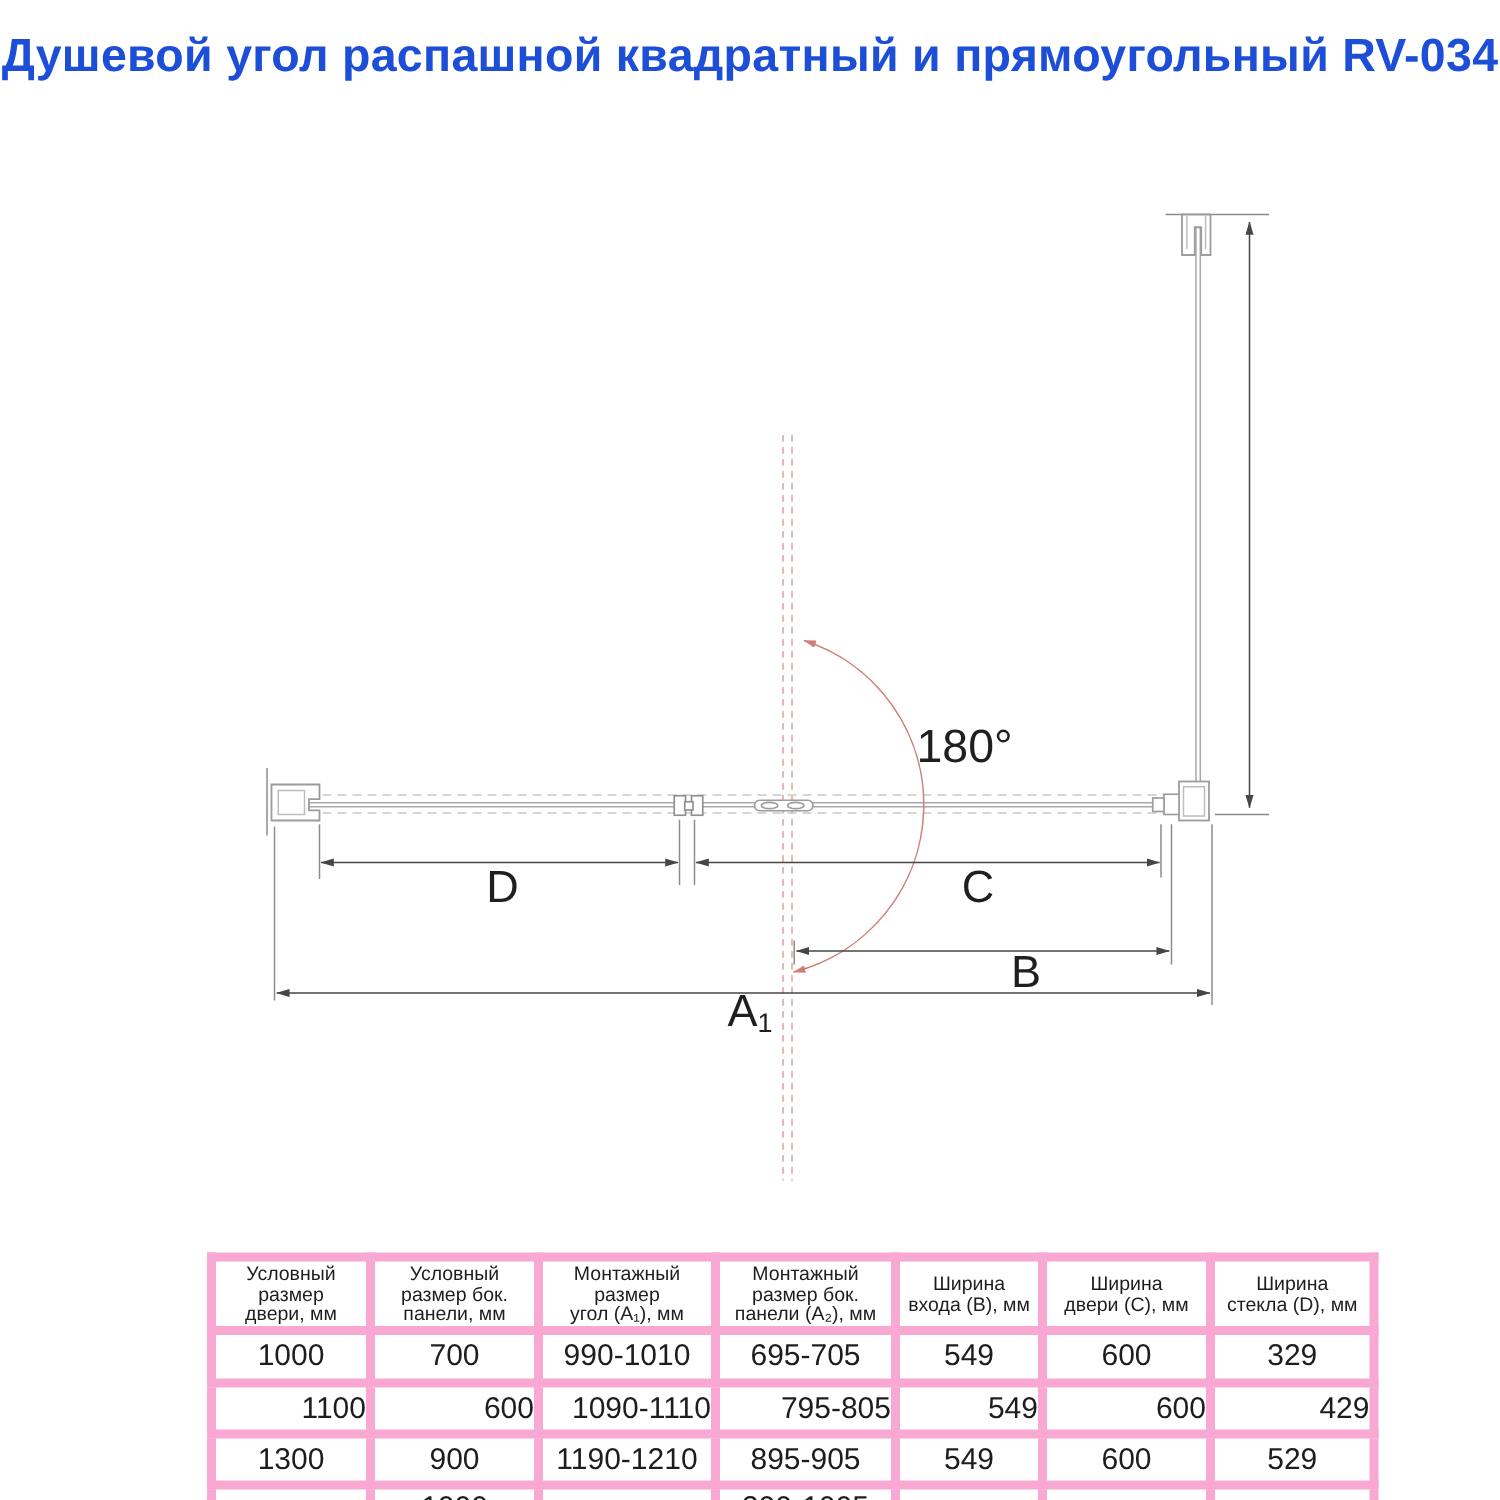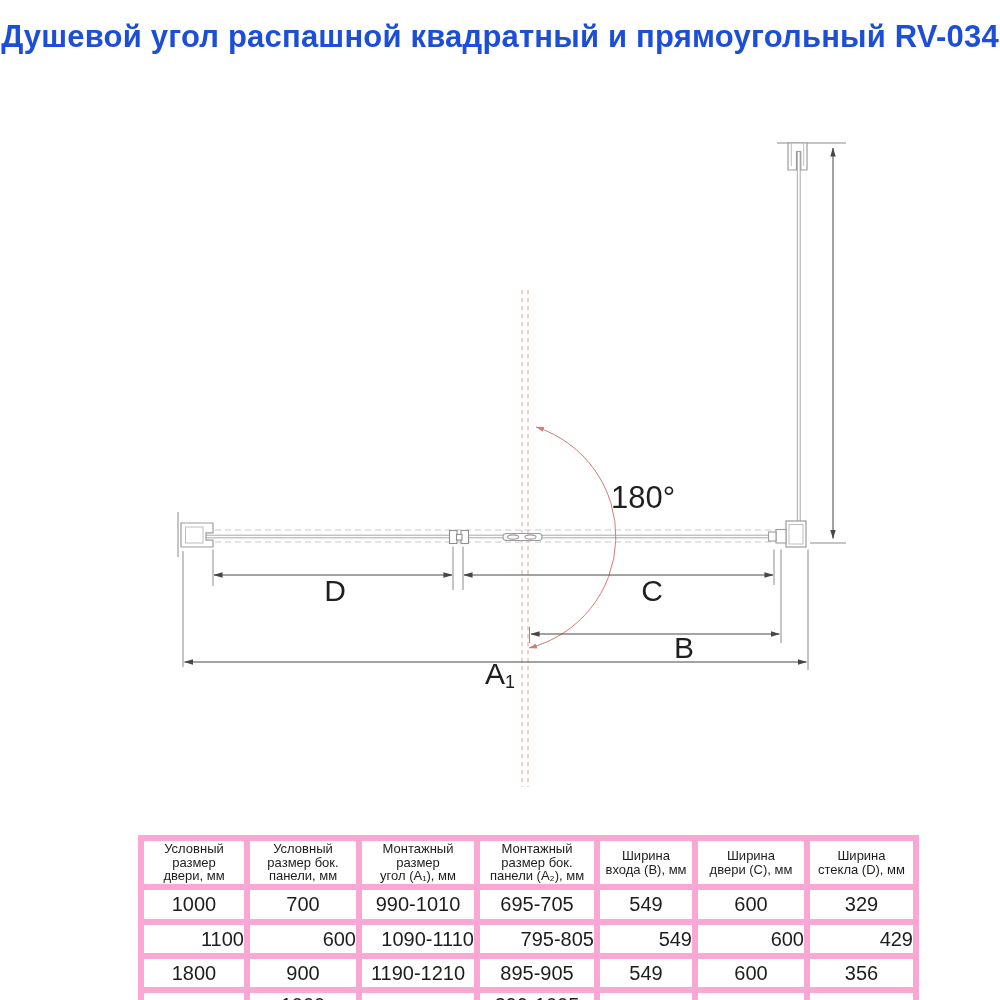--- a/index.html
+++ b/index.html
@@ -186,27 +186,27 @@
     <tr class="data r2">
       <td>1100</td>
       <td>600</td>
       <td>1090-1110</td>
       <td>795-805</td>
       <td>549</td>
       <td>600</td>
       <td>429</td>
     </tr>
     <tr class="data r3">
-      <td>1800</td>
+      <td>1300</td>
       <td>900</td>
       <td>1190-1210</td>
       <td>895-905</td>
       <td>549</td>
       <td>600</td>
-      <td>356</td>
+      <td>529</td>
     </tr>
     <tr class="data r4">
       <td></td>
       <td>1000</td>
       <td></td>
       <td>399-1005</td>
       <td></td>
       <td></td>
       <td></td>
     </tr>

